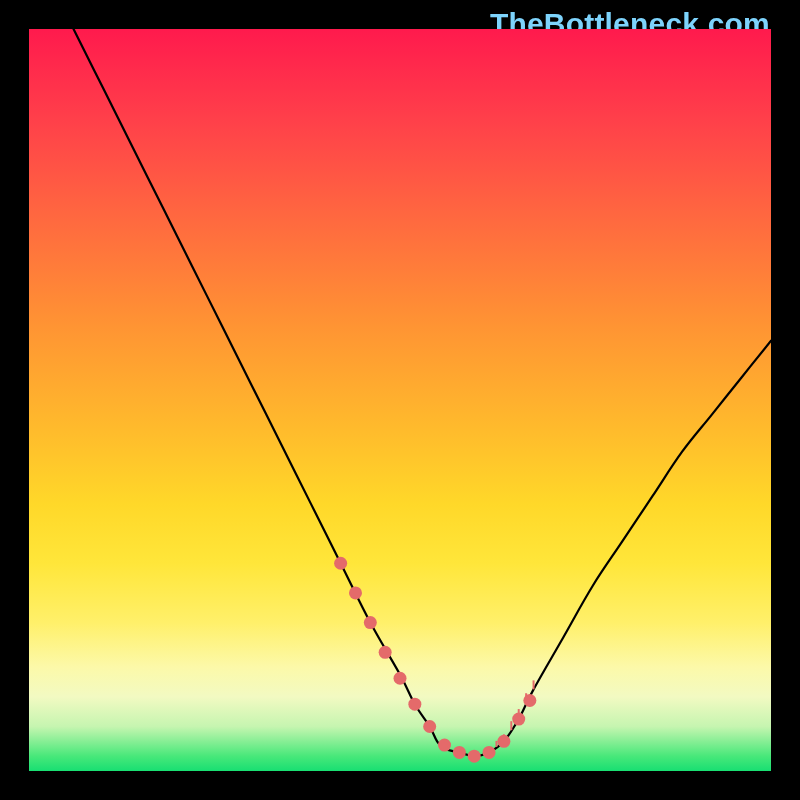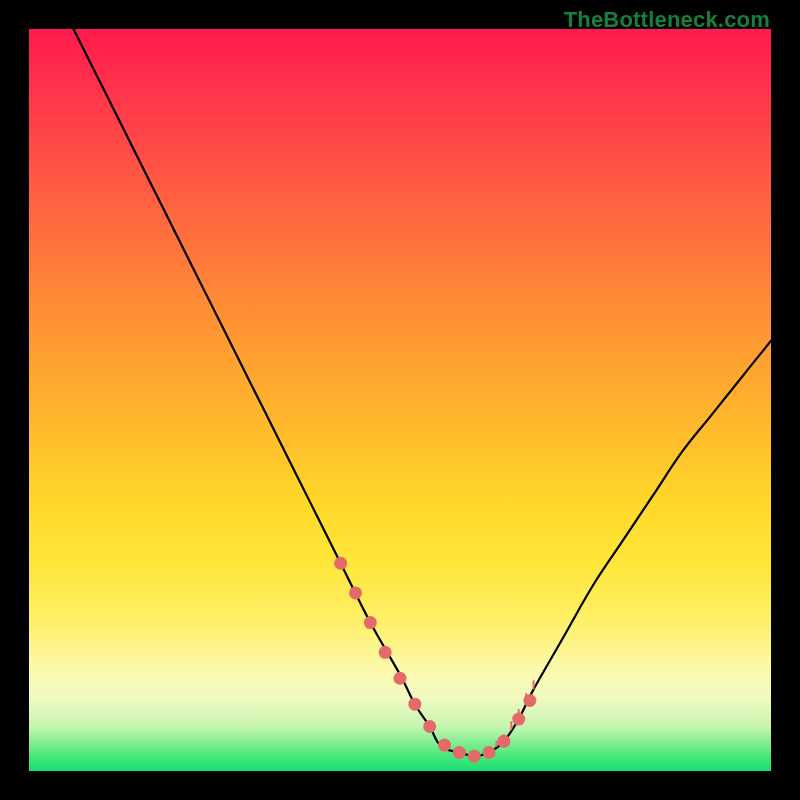--- a/index.html
+++ b/index.html
@@ -36,22 +36,22 @@
       #f2fac2 90%,
       #c6f5b0 94%,
       #48e87a 98%,
       #18df72 100%
     );
   }
   .watermark {
     position: absolute;
     top: 7px;
     right: 30px;
-    color: #15803d;
-    font-size: 22px;
+    color: #7dd3fc;
+    font-size: 30px;
     font-weight: 600;
     letter-spacing: 0.2px;
     user-select: none;
   }
   svg.curve {
     position: absolute;
     left: 0;
     top: 0;
     width: 742px;
     height: 742px;

